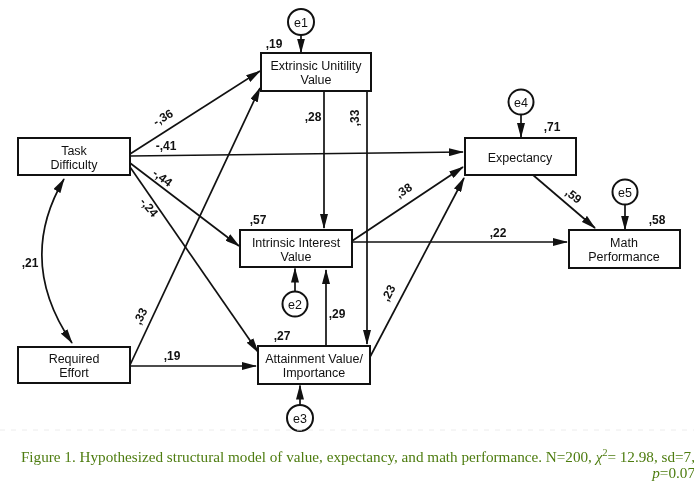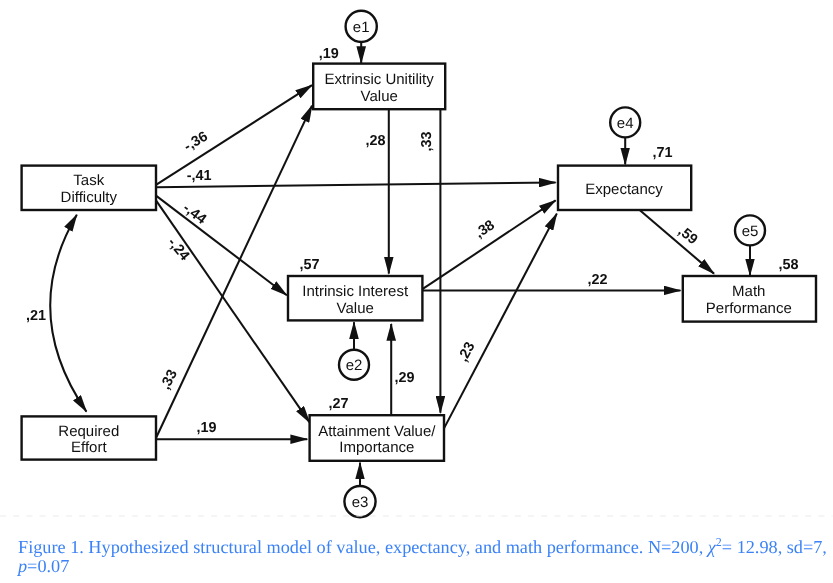--- a/index.html
+++ b/index.html
@@ -1,18 +1,18 @@
 <!DOCTYPE html>
 <html><head>
 <meta charset="utf-8">
 <style>
 html,body{margin:0;padding:0;background:#ffffff;}
 #page{position:relative;width:694px;height:486px;background:#fff;overflow:hidden;}
 svg text{font-family:"Liberation Sans",sans-serif;}
-.cap{position:absolute;left:15px;top:445px;width:680px;font-family:"Liberation Serif",serif;font-size:15.2px;line-height:16px;color:#3b82f6;white-space:nowrap;}
+.cap{position:absolute;left:15px;top:445px;width:680px;font-family:"Liberation Serif",serif;font-size:15.2px;line-height:16px;color:#4d7c0f;white-space:nowrap;text-align:right;}
 .cap sup{font-size:10px;}
 </style>
 </head>
 <body>
 <div id="page">
 <svg width="694" height="486" viewBox="0 0 694 486">
 <defs>
 <marker id="ah" viewBox="0 0 15 8" refX="14" refY="4" markerWidth="15" markerHeight="8" orient="auto-start-reverse" markerUnits="userSpaceOnUse">
 <path d="M0,0 L15,4 L0,8 Z" fill="#111"></path>
 </marker>

